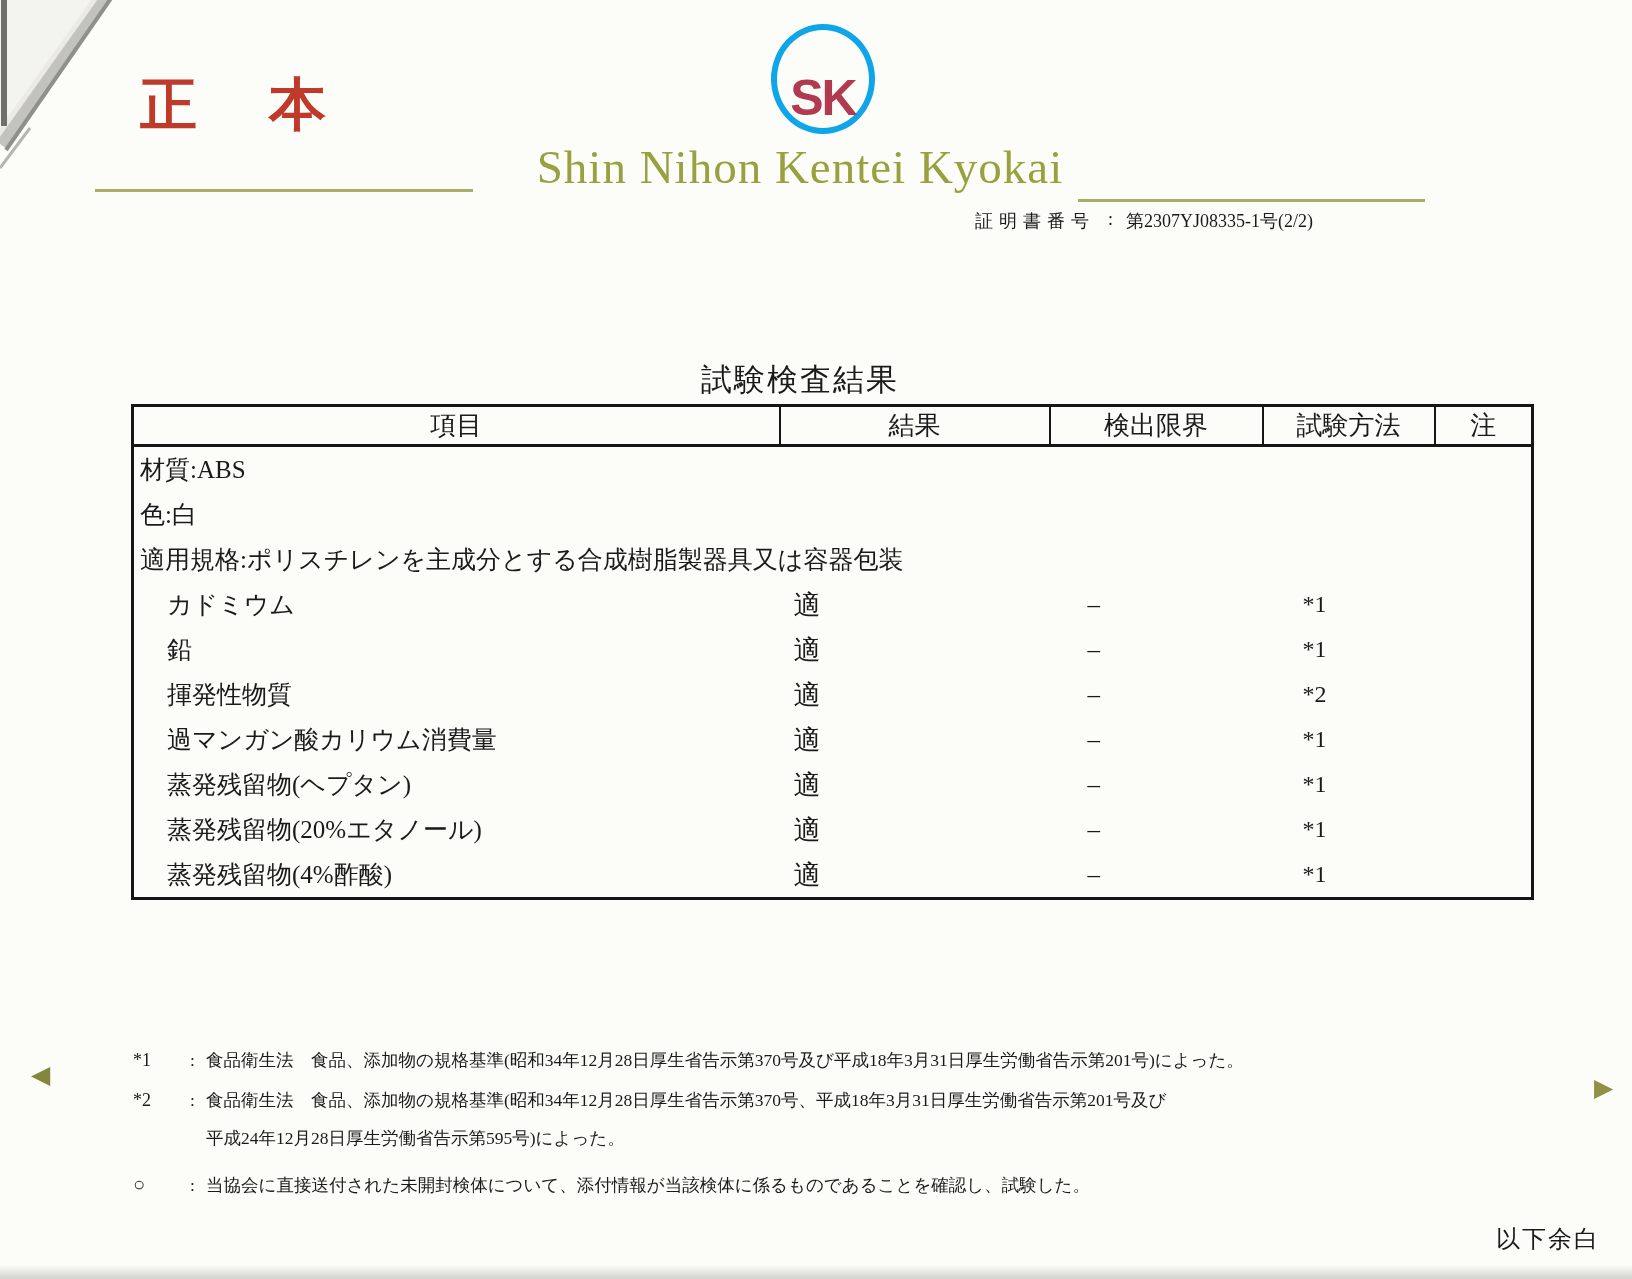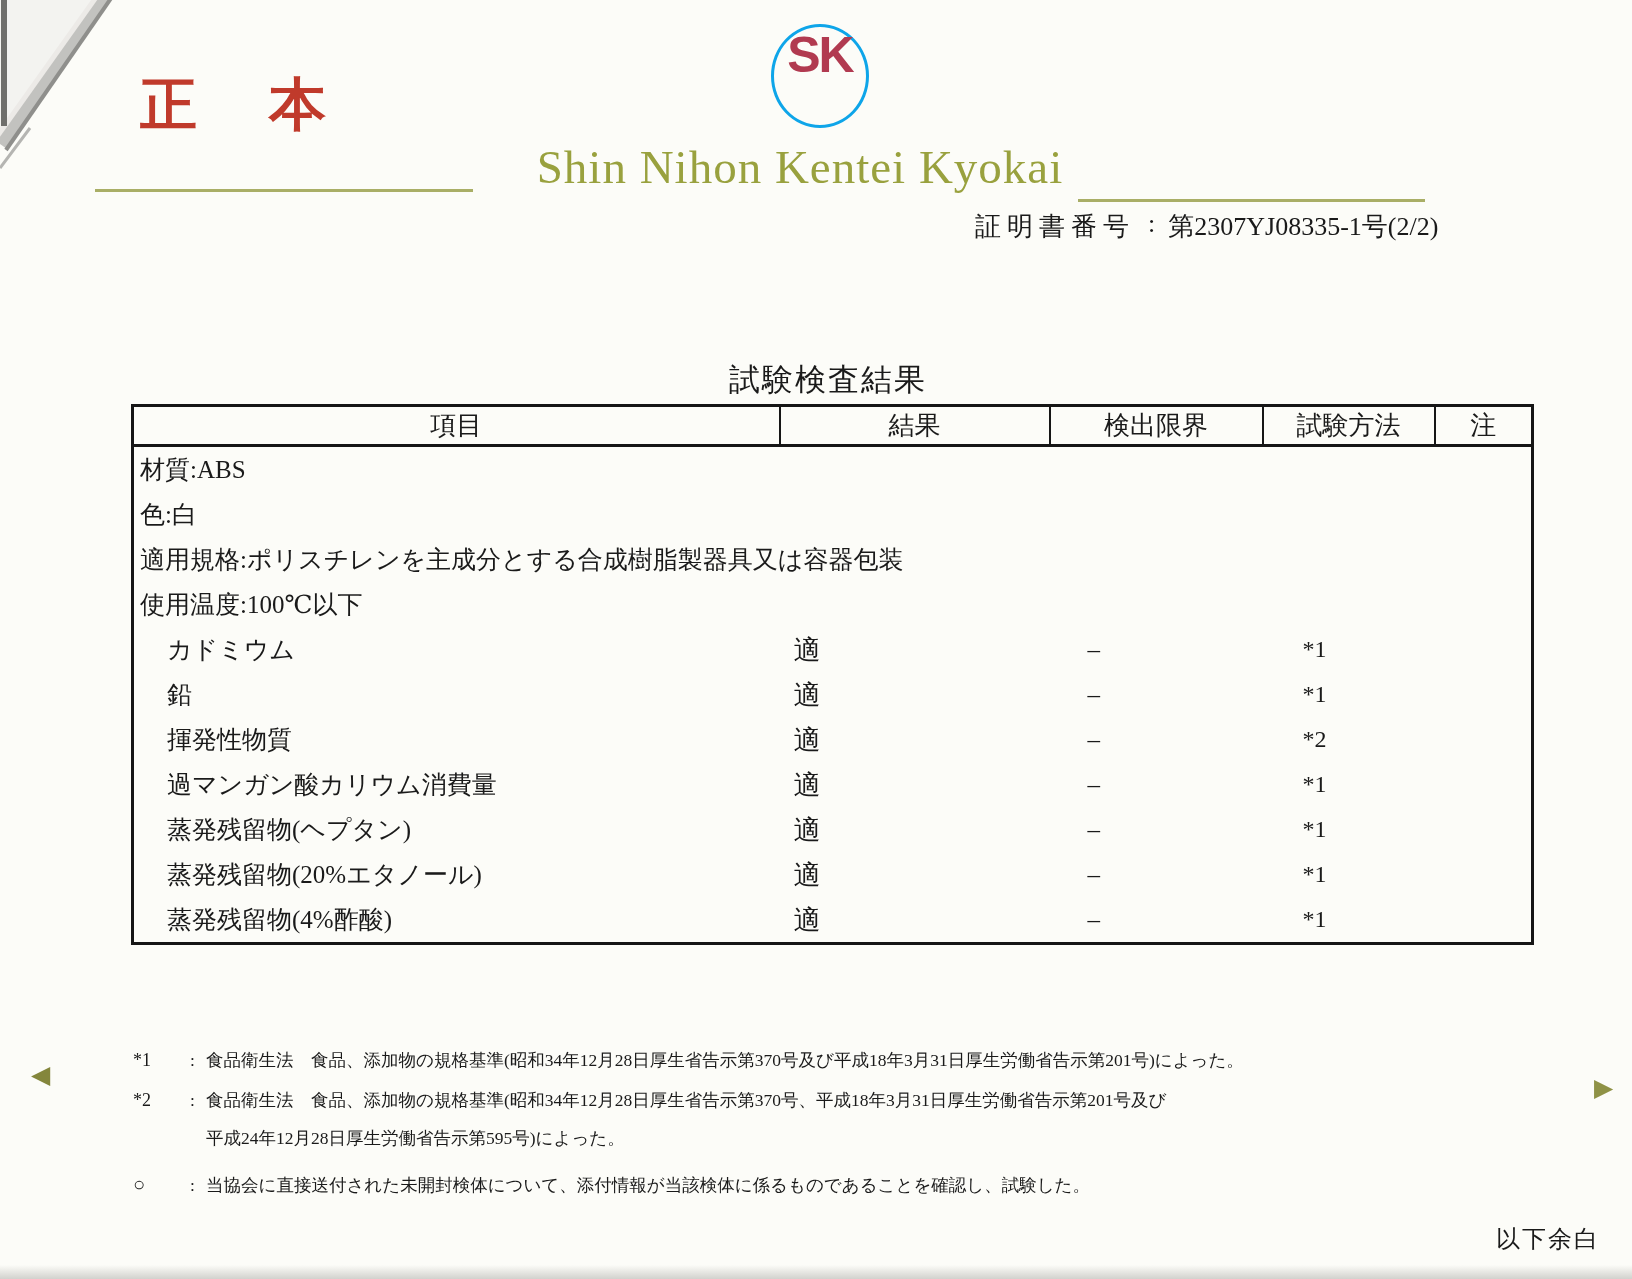--- a/index.html
+++ b/index.html
@@ -17,22 +17,22 @@
   
   .stamp{
     position:absolute;left:140px;top:76px;
     font-size:57px;font-weight:bold;color:#c03a2b;
     letter-spacing:72px;line-height:1;white-space:nowrap;
   }
 
   
   .logo-circle{
     position:absolute;left:771px;top:24px;width:92px;height:98px;
-    border:3px solid #0ea5e9;border-radius:50%;
-    display:flex;align-items:flex-start;justify-content:center;
+    border:6px solid #0ea5e9;border-radius:50%;
+    display:flex;align-items:flex-end;justify-content:center;
   }
   .logo-text{
     font-family:"Liberation Sans","DejaVu Sans",sans-serif;
     font-weight:900;font-size:50px;color:#b13a50;letter-spacing:-2px;
     transform:translateY(-1px);
   }
 
   .org-name{
     position:absolute;left:470px;top:142px;width:660px;text-align:center;
     font-size:47px;color:#99a13e;letter-spacing:1px;line-height:1.1;white-space:nowrap;
@@ -41,27 +41,27 @@
     position:absolute;left:470px;top:201px;width:660px;text-align:center;
     font-family:"Liberation Sans","DejaVu Sans",sans-serif;
     font-size:15px;font-weight:bold;color:#9aa13c;letter-spacing:1.6px;white-space:nowrap;
   }
   .rule{position:absolute;height:3px;background:#a9ae66;}
   .rule-left{left:95px;top:189px;width:378px;}
   .rule-right{left:1078px;top:199px;width:347px;}
 
   .cert-line{
     position:absolute;left:975px;top:209px;display:flex;gap:13px;
-    font-size:26px;white-space:nowrap;
+    font-size:18px;white-space:nowrap;
   }
   .cert-line .label{letter-spacing:6px;}
 
   .doc-title{
     position:absolute;left:0;width:1600px;top:359px;text-align:center;
-    font-size:31px;letter-spacing:2px;padding-left:28px;
+    font-size:31px;letter-spacing:2px;
   }
 
   
   .main-table{
     position:absolute;left:131px;top:404px;width:1400px;
     border-collapse:collapse;table-layout:fixed;
     border:3px solid #161616;
   }
   .main-table thead th{
     border:2px solid #161616;border-top:3px solid #161616;border-bottom:3px solid #161616;
@@ -158,23 +158,20 @@
     </thead>
     <tbody>
       <tr>
         <td class="info-cell" colspan="5">材質:ABS</td>
       </tr>
       <tr>
         <td class="info-cell" colspan="5">色:白</td>
       </tr>
       <tr>
         <td class="info-cell" colspan="5">適用規格:ポリスチレンを主成分とする合成樹脂製器具又は容器包装</td>
-      </tr>
-      <tr>
-        <td class="info-cell" colspan="5">使用温度:100℃以下</td>
       </tr>
 
       <tr>
         <td class="item-cell">カドミウム</td>
         <td class="result-cell">適</td>
         <td class="limit-cell">–</td>
         <td class="method-cell">*1</td>
         <td></td>
       </tr>
       <tr>

